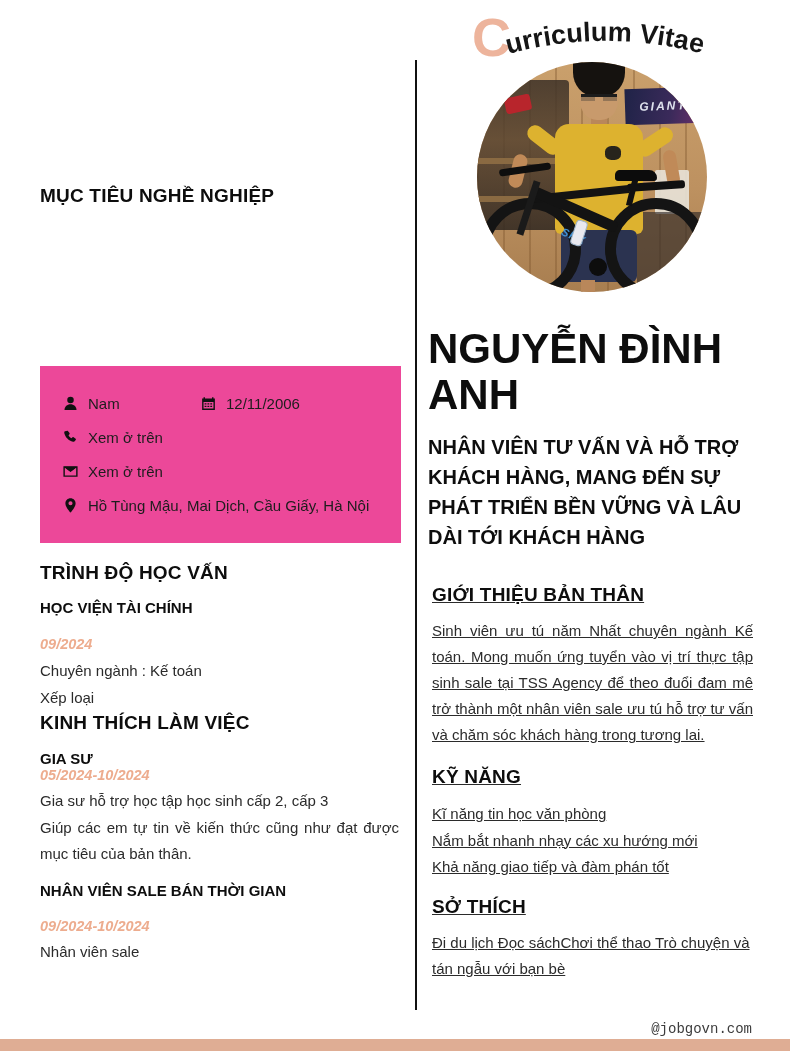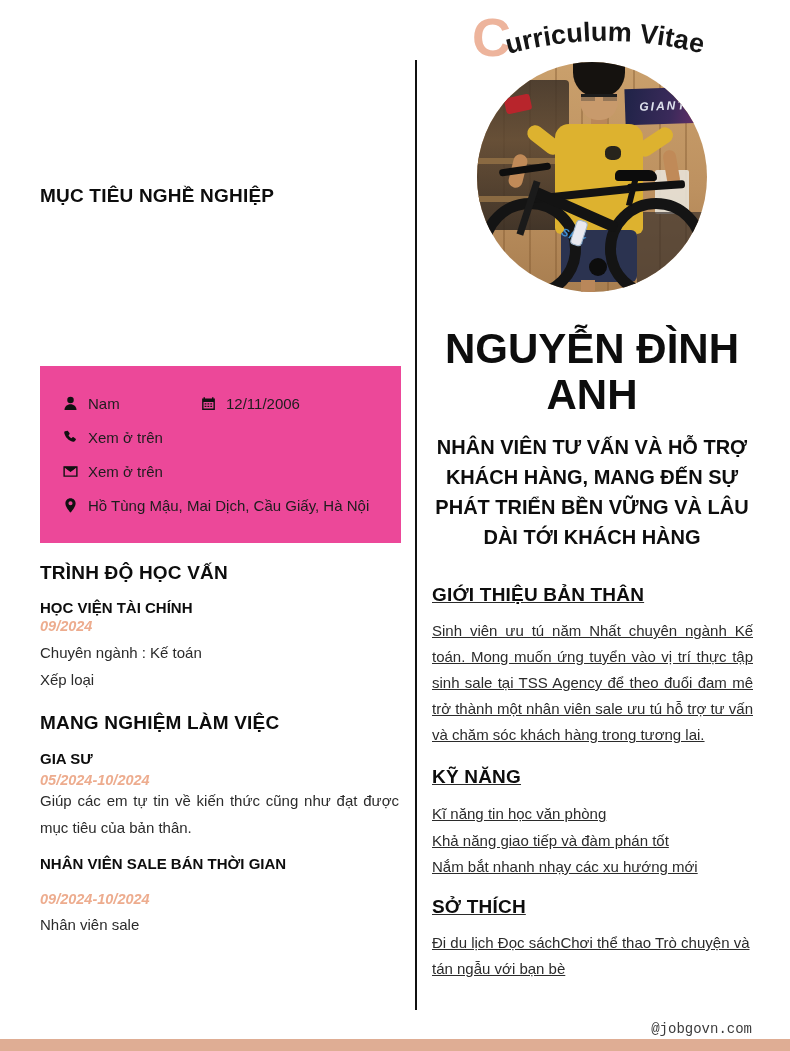--- a/index.html
+++ b/index.html
@@ -68,21 +68,21 @@
   .photo .seatpost { position:absolute; left:152px; top:118px; width:6px; height:26px; background:#101010; transform:rotate(14deg); }
   .photo .toptube { position:absolute; left:56px; top:128px; width:96px; height:8px; background:#131313; transform:rotate(-6deg); }
   .photo .downtube { position:absolute; left:52px; top:142px; width:92px; height:11px; background:#131313; transform:rotate(24deg); border-radius:4px; }
   .photo .srx { position:absolute; left:84px; top:168px; transform:rotate(24deg); color:#3f8fd2; font-weight:700; font-style:italic; font-size:11px; letter-spacing:1px; }
   .photo .fork { position:absolute; left:48px; top:118px; width:7px; height:56px; background:#1a1a1a; transform:rotate(18deg); }
   .photo .handlebar { position:absolute; left:22px; top:104px; width:52px; height:7px; background:#0e0e0e; transform:rotate(-8deg); border-radius:3px; }
   .photo .bottle { position:absolute; left:96px; top:158px; width:12px; height:26px; background:#e9e9ef; border:1px solid #9fb6cc; border-radius:4px; transform:rotate(18deg); }
   .photo .crank { position:absolute; left:112px; top:196px; width:18px; height:18px; border-radius:50%; background:#0d0d0d; }
 
   
-  .name-block { position:absolute; left:428px; top:326px; width:328px; text-align:center; }
+  .name-block { position:absolute; left:428px; top:326px; width:328px; }
   .name { font-size:42px; line-height:46px; font-weight:800; color:#0d0d0d; letter-spacing:0px; }
   .subtitle { margin-top:14px; font-size:20px; line-height:30px; font-weight:700; color:#0d0d0d; }
 
   .r-section { position:absolute; left:432px; width:321px;text-decoration:underline; }
   .section-h { font-size:19px; font-weight:800; color:#0d0d0d; letter-spacing:.2px; }
   .body-just { margin-top:12px; font-size:15px; line-height:26px; text-align:justify; color:#2b2b2b; }
   .plain-line { font-size:15px; line-height:26.5px; color:#2b2b2b; }
 
   
   .l-section { position:absolute; left:40px; width:359px; }
@@ -206,51 +206,52 @@
             <path d="M12 1.8c-4 0-7.2 3.2-7.2 7.2 0 5.4 7.2 13.2 7.2 13.2s7.2-7.8 7.2-13.2c0-4-3.2-7.2-7.2-7.2zm0 10a2.9 2.9 0 110-5.8 2.9 2.9 0 010 5.8z"></path>
           </svg>
       </span>
       <span>Hồ Tùng Mậu, Mai Dịch, Cầu Giấy, Hà Nội</span>
     </div>
   </div>
 
   <div class="l-section" style="top:562px">
     <div class="section-h">TRÌNH ĐỘ HỌC VẤN</div>
     <div class="subhead" style="margin-top:15px">HỌC VIỆN TÀI CHÍNH</div>
-    <div class="date" style="margin-top:2px">09/2024</div>
+    <div class="date" style="margin-top:20px">09/2024</div>
     <div class="plain-line" style="margin-top:6px">Chuyên ngành : Kế toán</div>
     <div class="plain-line">Xếp loại</div>
   </div>
 
   <div class="l-section" style="top:712px">
-    <div class="section-h">MANG NGHIỆM LÀM VIỆC</div>
+    <div class="section-h">KINH THÍCH LÀM VIỆC</div>
 
     <div>
       <div class="subhead" style="margin-top:16px">GIA SƯ</div>
-      <div class="date" style="margin-top:5px">05/2024-10/2024</div>
+      <div class="date" style="">05/2024-10/2024</div>
+      <div class="plain-line" style="margin-top:5px">Gia sư hỗ trợ học tập học sinh cấp 2, cấp 3</div>
       <div class="plain-line" style="text-align:justify">Giúp các em tự tin về kiến thức cũng như đạt được mục tiêu của bản thân.</div>
     </div>
 
     <div>
       <div class="subhead" style="margin-top:14px">NHÂN VIÊN SALE BÁN THỜI GIAN</div>
       <div class="date" style="margin-top:19px">09/2024-10/2024</div>
       <div class="plain-line" style="margin-top:5px">Nhân viên sale</div>
     </div>
   </div>
 
   <div class="r-section" style="top:584px">
     <div class="section-h">GIỚI THIỆU BẢN THÂN</div>
     <div class="body-just">Sinh viên ưu tú năm Nhất chuyên ngành Kế toán. Mong muốn ứng tuyển vào vị trí thực tập sinh sale tại TSS Agency để theo đuổi đam mê trở thành một nhân viên sale ưu tú hỗ trợ tư vấn và chăm sóc khách hàng trong tương lai.</div>
   </div>
 
   <div class="r-section" style="top:766px">
     <div class="section-h">KỸ NĂNG</div>
     <div class="plain-line" style="margin-top:13px">Kĩ năng tin học văn phòng</div>
+    <div class="plain-line">Nắm bắt nhanh nhạy các xu hướng mới</div>
     <div class="plain-line">Khả năng giao tiếp và đàm phán tốt</div>
-    <div class="plain-line">Nắm bắt nhanh nhạy các xu hướng mới</div>
   </div>
 
   <div class="r-section" style="top:896px">
     <div class="section-h">SỞ THÍCH</div>
     <div class="body-just" style="text-align:left">Đi du lịch Đọc sáchChơi thể thao Trò chuyện và tán ngẫu với bạn bè</div>
   </div>
 
   <div class="watermark">@jobgovn.com</div>
   <div class="bottom-bar"></div>
 

